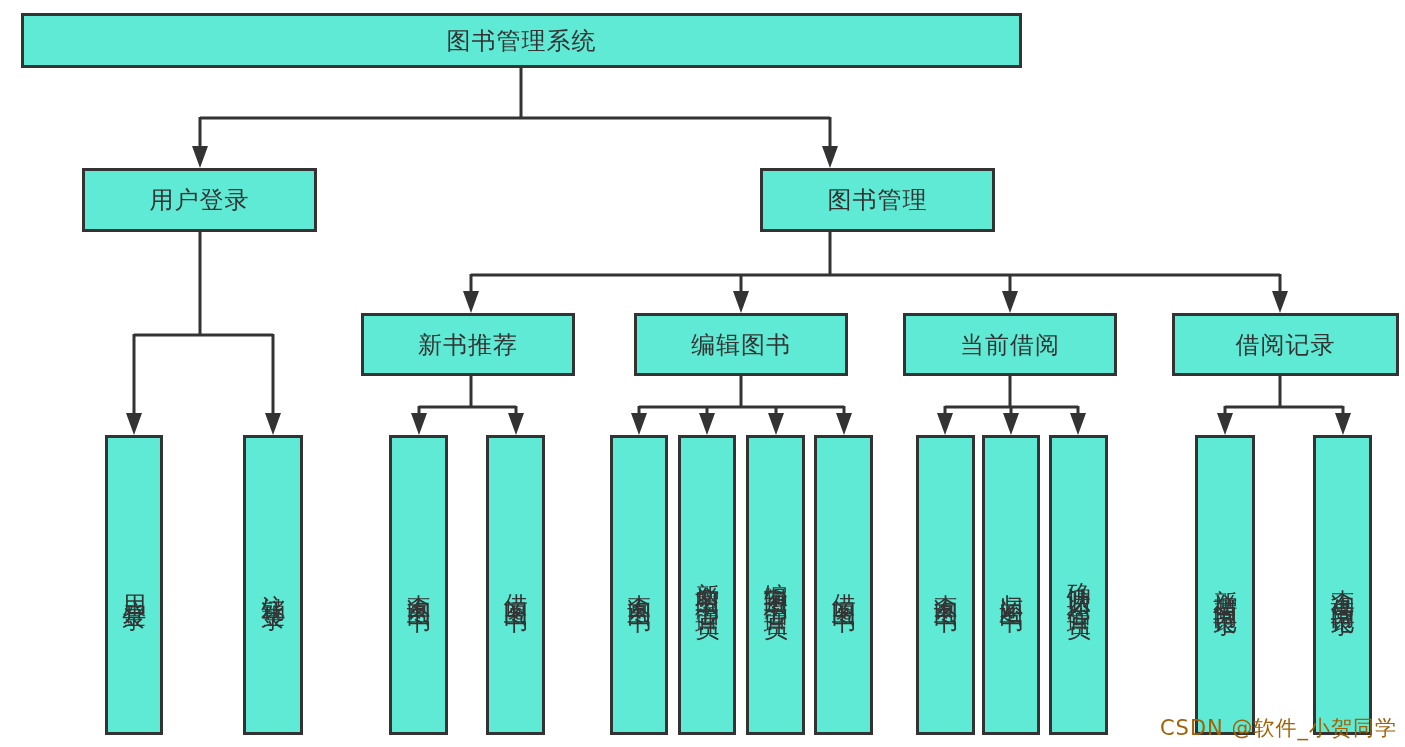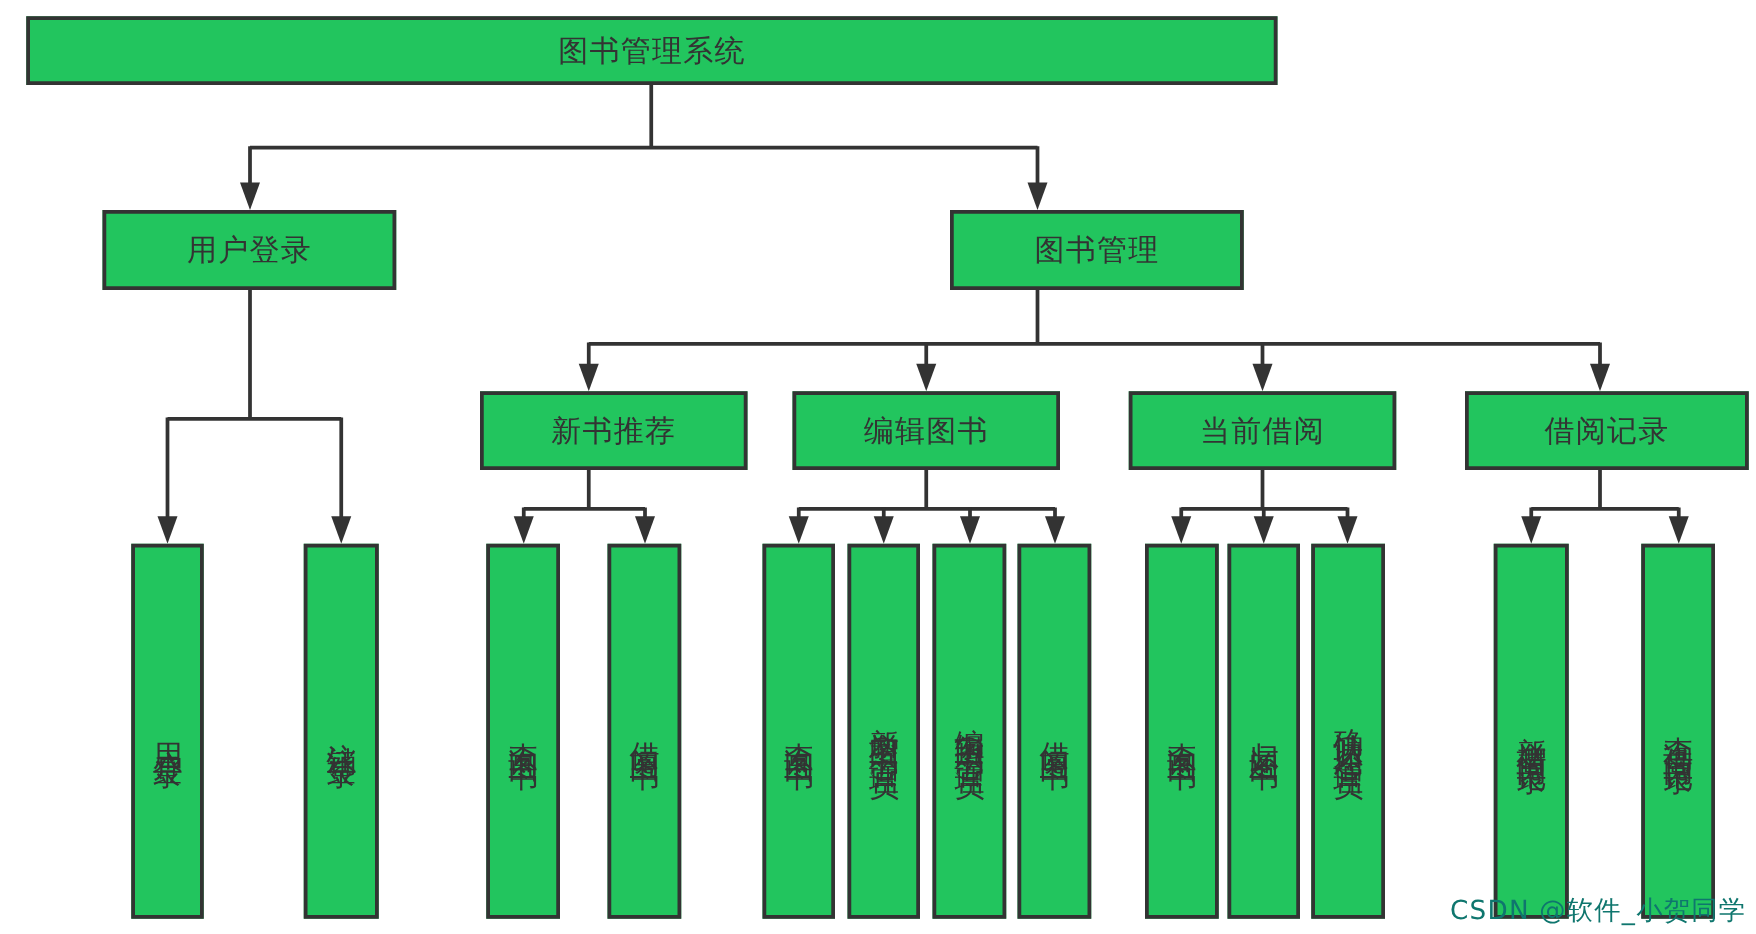--- a/index.html
+++ b/index.html
@@ -13,21 +13,21 @@
   }
   svg.wires {
     position: absolute;
     left: 0; top: 0;
     width: 1405px; height: 747px;
     z-index: 1;
   }
   .node {
     position: absolute;
     box-sizing: border-box;
-    background: #22c55e;
+    background: #5eead4;
     border: 3px solid #333333;
     color: #333333;
     display: flex;
     align-items: center;
     justify-content: center;
     z-index: 2;
   }
   .h-node { font-size: 24px; letter-spacing: 1px; }
   .v-node span {
     writing-mode: vertical-rl;
@@ -36,21 +36,21 @@
     letter-spacing: 5px;
     line-height: 1.1;
     white-space: nowrap;
   }
   .v-node { font-size: 24px; }
   .watermark {
     position: absolute;
     right: 8px;
     bottom: 5px;
     font-size: 21px;
-    color: #0f766e;
+    color: #a16207;
     z-index: 3;
     letter-spacing: 1px;
   }
 </style>
 </head>
 <body>
 
 <div class="canvas">
 
   <svg class="wires" viewBox="0 0 1405 747" xmlns="http://www.w3.org/2000/svg">
@@ -120,21 +120,21 @@
       <polygon points="1217,413 1233,413 1225,435"></polygon>
       <polygon points="1335,413 1351,413 1343,435"></polygon>
     </g>
   </svg>
 
   <div class="node h-node" style="left:21px; top:13px; width:1001px; height:55px;">图书管理系统</div>
 
   <div class="node h-node" style="left:82px; top:168px; width:235px; height:64px;">用户登录</div>
   <div class="node h-node" style="left:713px; top:168px; width:235px; height:64px;margin-left:47px;">图书管理</div>
 
-  <div class="node h-node" style="left:384px; top:313px; width:214px; height:63px;">新书推荐</div>
+  <div class="node h-node" style="left:361px; top:313px; width:214px; height:63px;">新书推荐</div>
   <div class="node h-node" style="left:634px; top:313px; width:214px; height:63px;">编辑图书</div>
   <div class="node h-node" style="left:903px; top:313px; width:214px; height:63px;">当前借阅</div>
   <div class="node h-node" style="left:1172px; top:313px; width:227px; height:63px;">借阅记录</div>
 
   <div class="node v-node" style="left:105px; top:435px; width:58px; height:300px;">
     <span>用户登录</span>
   </div>
   <div class="node v-node" style="left:243px; top:435px; width:60px; height:300px;">
     <span>注销登录</span>
   </div>

